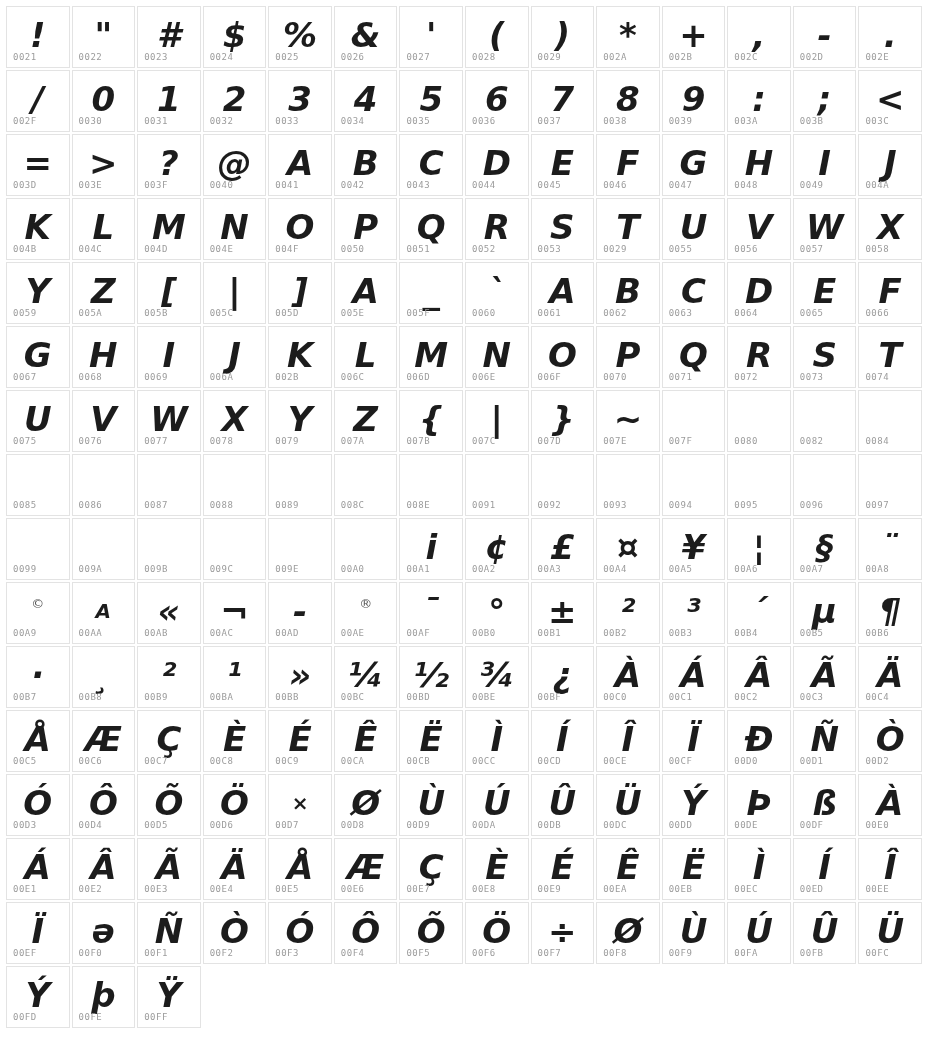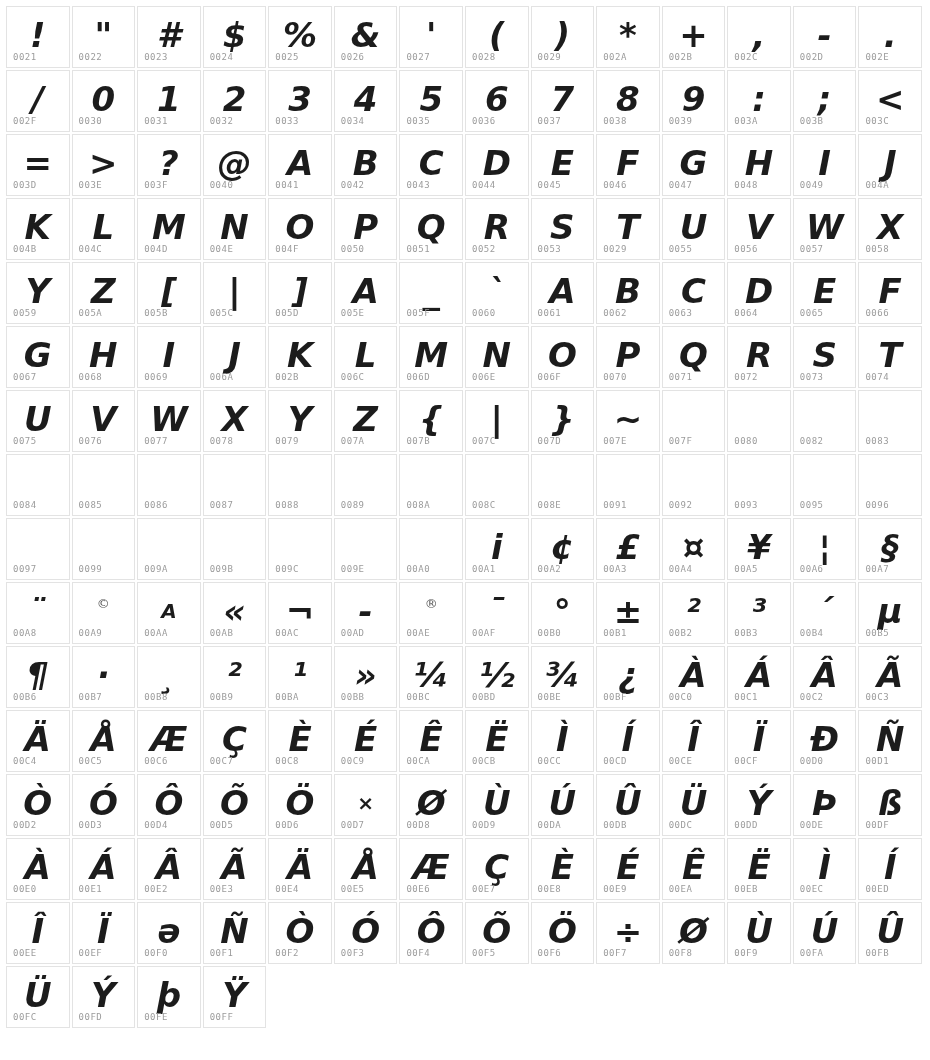--- a/index.html
+++ b/index.html
@@ -431,24 +431,20 @@
     <div class="cell">
       <span class="glyph"></span>
       <span class="code">0080</span>
     </div>
     <div class="cell">
       <span class="glyph"></span>
       <span class="code">0082</span>
     </div>
     <div class="cell">
       <span class="glyph"></span>
-      <span class="code">0083</span>
-    </div>
-    <div class="cell">
-      <span class="glyph"></span>
       <span class="code">0084</span>
     </div>
     <div class="cell">
       <span class="glyph"></span>
       <span class="code">0085</span>
     </div>
     <div class="cell">
       <span class="glyph"></span>
       <span class="code">0086</span>
     </div>
@@ -459,41 +455,41 @@
     <div class="cell">
       <span class="glyph"></span>
       <span class="code">0088</span>
     </div>
     <div class="cell">
       <span class="glyph"></span>
       <span class="code">0089</span>
     </div>
     <div class="cell">
       <span class="glyph"></span>
-      <span class="code">008A</span>
-    </div>
-    <div class="cell">
-      <span class="glyph"></span>
       <span class="code">008C</span>
     </div>
     <div class="cell">
       <span class="glyph"></span>
       <span class="code">008E</span>
     </div>
     <div class="cell">
       <span class="glyph"></span>
       <span class="code">0091</span>
     </div>
     <div class="cell">
       <span class="glyph"></span>
       <span class="code">0092</span>
     </div>
     <div class="cell">
       <span class="glyph"></span>
       <span class="code">0093</span>
+    </div>
+    <div class="cell">
+      <span class="glyph"></span>
+      <span class="code">0094</span>
     </div>
     <div class="cell">
       <span class="glyph"></span>
       <span class="code">0095</span>
     </div>
     <div class="cell">
       <span class="glyph"></span>
       <span class="code">0096</span>
     </div>
     <div class="cell">

